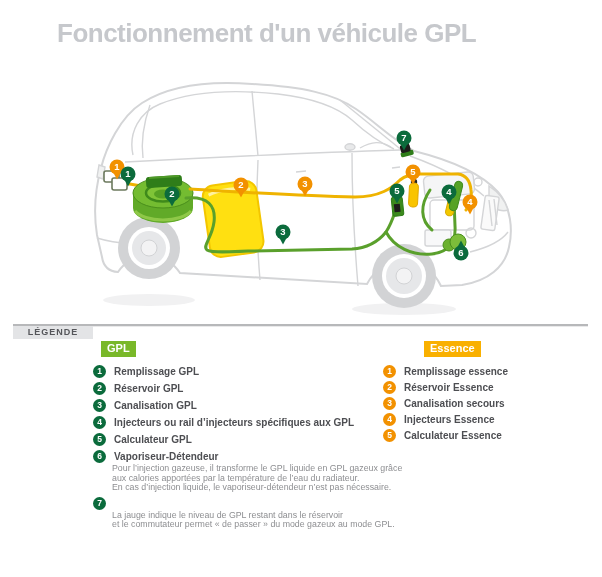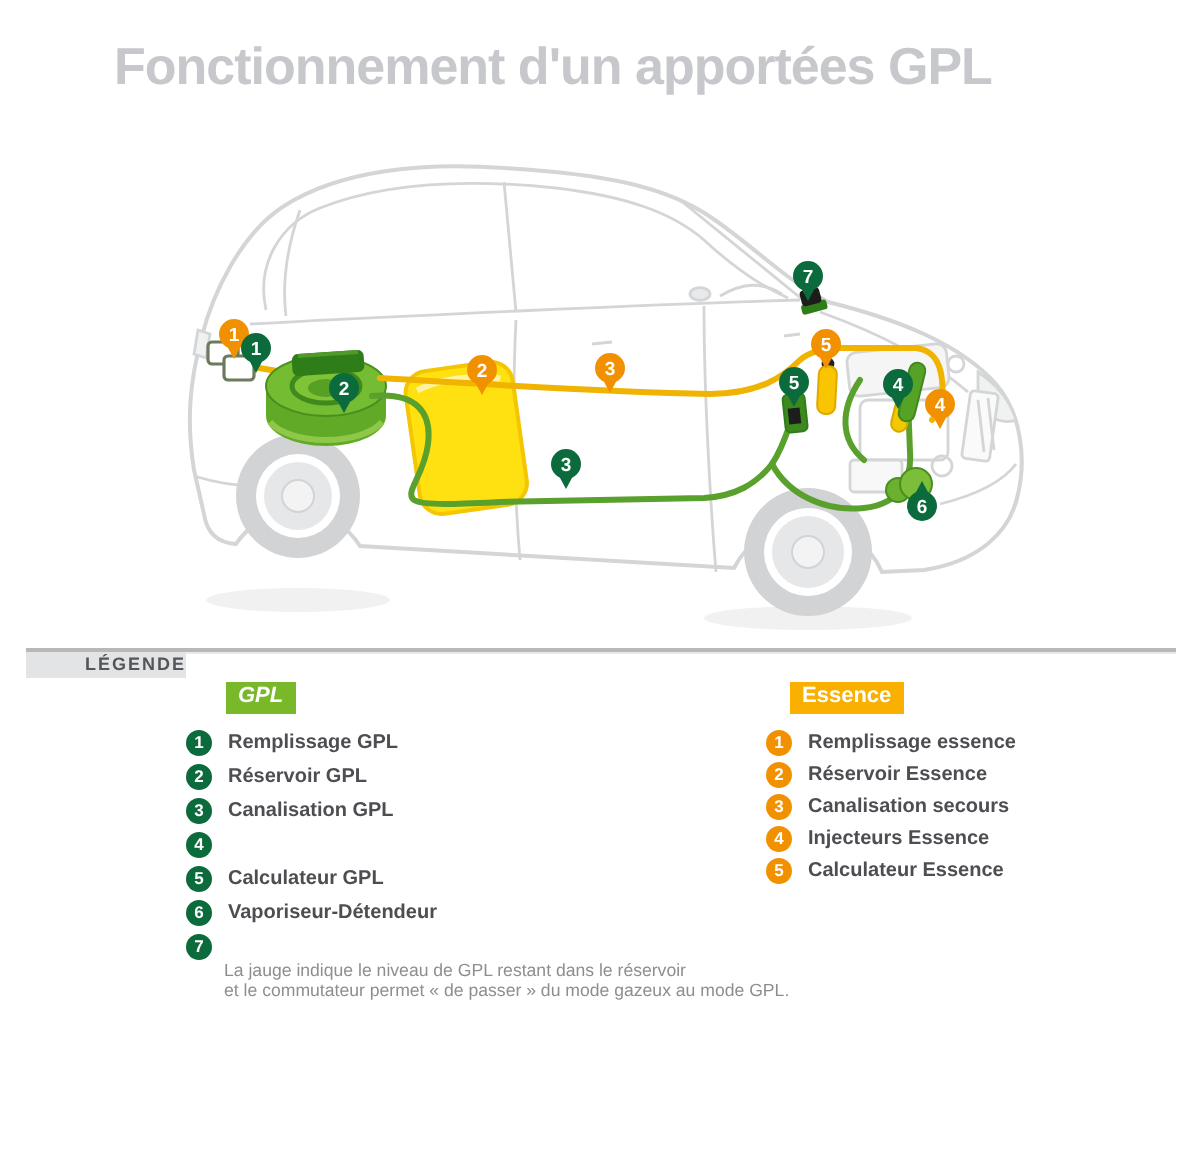--- a/index.html
+++ b/index.html
@@ -5,28 +5,28 @@
   html,body{margin:0;padding:0;background:#fff;}
   .page{position:relative;width:602px;height:577px;background:#fff;overflow:hidden;
         font-family:"Liberation Sans",sans-serif;}
   .title{position:absolute;left:57px;top:18px;font-size:26px;font-weight:bold;
          letter-spacing:-0.5px;color:var(--title-gray,#c6c8cc);white-space:nowrap;}
   .car-svg{position:absolute;left:0;top:0;}
   .legend-rule{position:absolute;left:13px;top:324px;width:575px;height:2px;
                background:#b7b8ba;border-bottom:1px solid #e9e9ea;}
   .legend-label{position:absolute;left:13px;top:326px;width:80px;height:13px;
                 background:#e3e4e6;color:#55565a;font-size:9px;font-weight:bold;
-                letter-spacing:1px;text-align:right;line-height:13px;}
+                letter-spacing:1px;text-align:center;line-height:13px;}
   .col{position:absolute;top:338px;}
   .col-gpl{left:93px;width:345px;}
   .col-essence{left:383px;width:215px;}
   .badge{display:inline-block;color:#fff;font-size:11px;font-weight:bold;
          padding:2px 6px 3px 6px;line-height:11px;}
-  .badge-gpl{margin-left:20px;background:var(--gpl-badge,#79b829);font-style:italic;}
-  .badge-essence{margin-left:12px;background:var(--essence-badge,#f9b000);}
+  .badge-gpl{margin-left:8px;background:var(--gpl-badge,#79b829);}
+  .badge-essence{margin-left:41px;background:var(--essence-badge,#f9b000);}
   .items{margin-top:8px;}
   .item{margin-bottom:4px;}
   .col-essence .item{margin-bottom:3px;}
   .row{display:flex;align-items:flex-start;}
   .num{flex:none;width:13px;height:13px;border-radius:50%;color:#fff;
        font-size:8.5px;font-weight:bold;text-align:center;line-height:13px;}
   .num.gpl{background:var(--gpl-dark,#0b6b3c);}
   .num.essence{background:var(--essence,#f29100);}
   .lbl{margin-left:8px;font-size:10px;font-weight:bold;
        color:var(--text-dark,#4d4e52);line-height:13px;}
@@ -38,21 +38,21 @@
           stroke-linecap:round;stroke-linejoin:round;}
   .pipe-g{stroke:var(--pipe-green,#5aa02c);stroke-width:3;fill:none;
           stroke-linecap:round;stroke-linejoin:round;}
   .sketch{stroke:#d4d5d7;fill:none;stroke-width:1.4;}
 </style>
 </head>
 <body>
 
 <div class="page">
 
-  <div class="title">Fonctionnement d'un apportées GPL</div>
+  <div class="title">Fonctionnement d'un véhicule GPL</div>
 
   <svg class="car-svg" width="602" height="330" viewBox="0 0 602 330">
 
     <ellipse cx="149" cy="300" rx="46" ry="6" fill="#f1f1f2"></ellipse>
     <ellipse cx="404" cy="309" rx="52" ry="6" fill="#f1f1f2"></ellipse>
 
     <path d="M 142,103 C 170,85 212,81 252,84 C 302,87 333,93 356,109
          C 378,124 390,138 414,151 C 450,160 480,172 498,192
          C 511,207 513,230 509,247 C 505,267 488,281 462,285
          L 441,286 A 41 41 0 0 0 367,284 L 180,273
@@ -240,33 +240,37 @@
         </div>
         <div class="item">
           <div class="row">
             <span class="num gpl">3</span>
             <span class="lbl">Canalisation GPL</span>
           </div>
         </div>
         <div class="item">
           <div class="row">
             <span class="num gpl">4</span>
+            <span class="lbl">Injecteurs ou rail d’injecteurs spécifiques aux GPL</span>
           </div>
         </div>
         <div class="item">
           <div class="row">
             <span class="num gpl">5</span>
             <span class="lbl">Calculateur GPL</span>
           </div>
         </div>
         <div class="item">
           <div class="row">
             <span class="num gpl">6</span>
             <span class="lbl">Vaporiseur-Détendeur</span>
           </div>
+          <div class="desc">Pour l’injection gazeuse, il transforme le GPL liquide en GPL gazeux grâce
+aux calories apportées par la température de l’eau du radiateur.
+En cas d’injection liquide, le vaporiseur-détendeur n’est pas nécessaire.</div>
         </div>
         <div class="item">
           <div class="row">
             <span class="num gpl">7</span>
           </div>
           <div class="desc">La jauge indique le niveau de GPL restant dans le réservoir
 et le commutateur permet « de passer » du mode gazeux au mode GPL.</div>
         </div>
       </div>
   </div>

